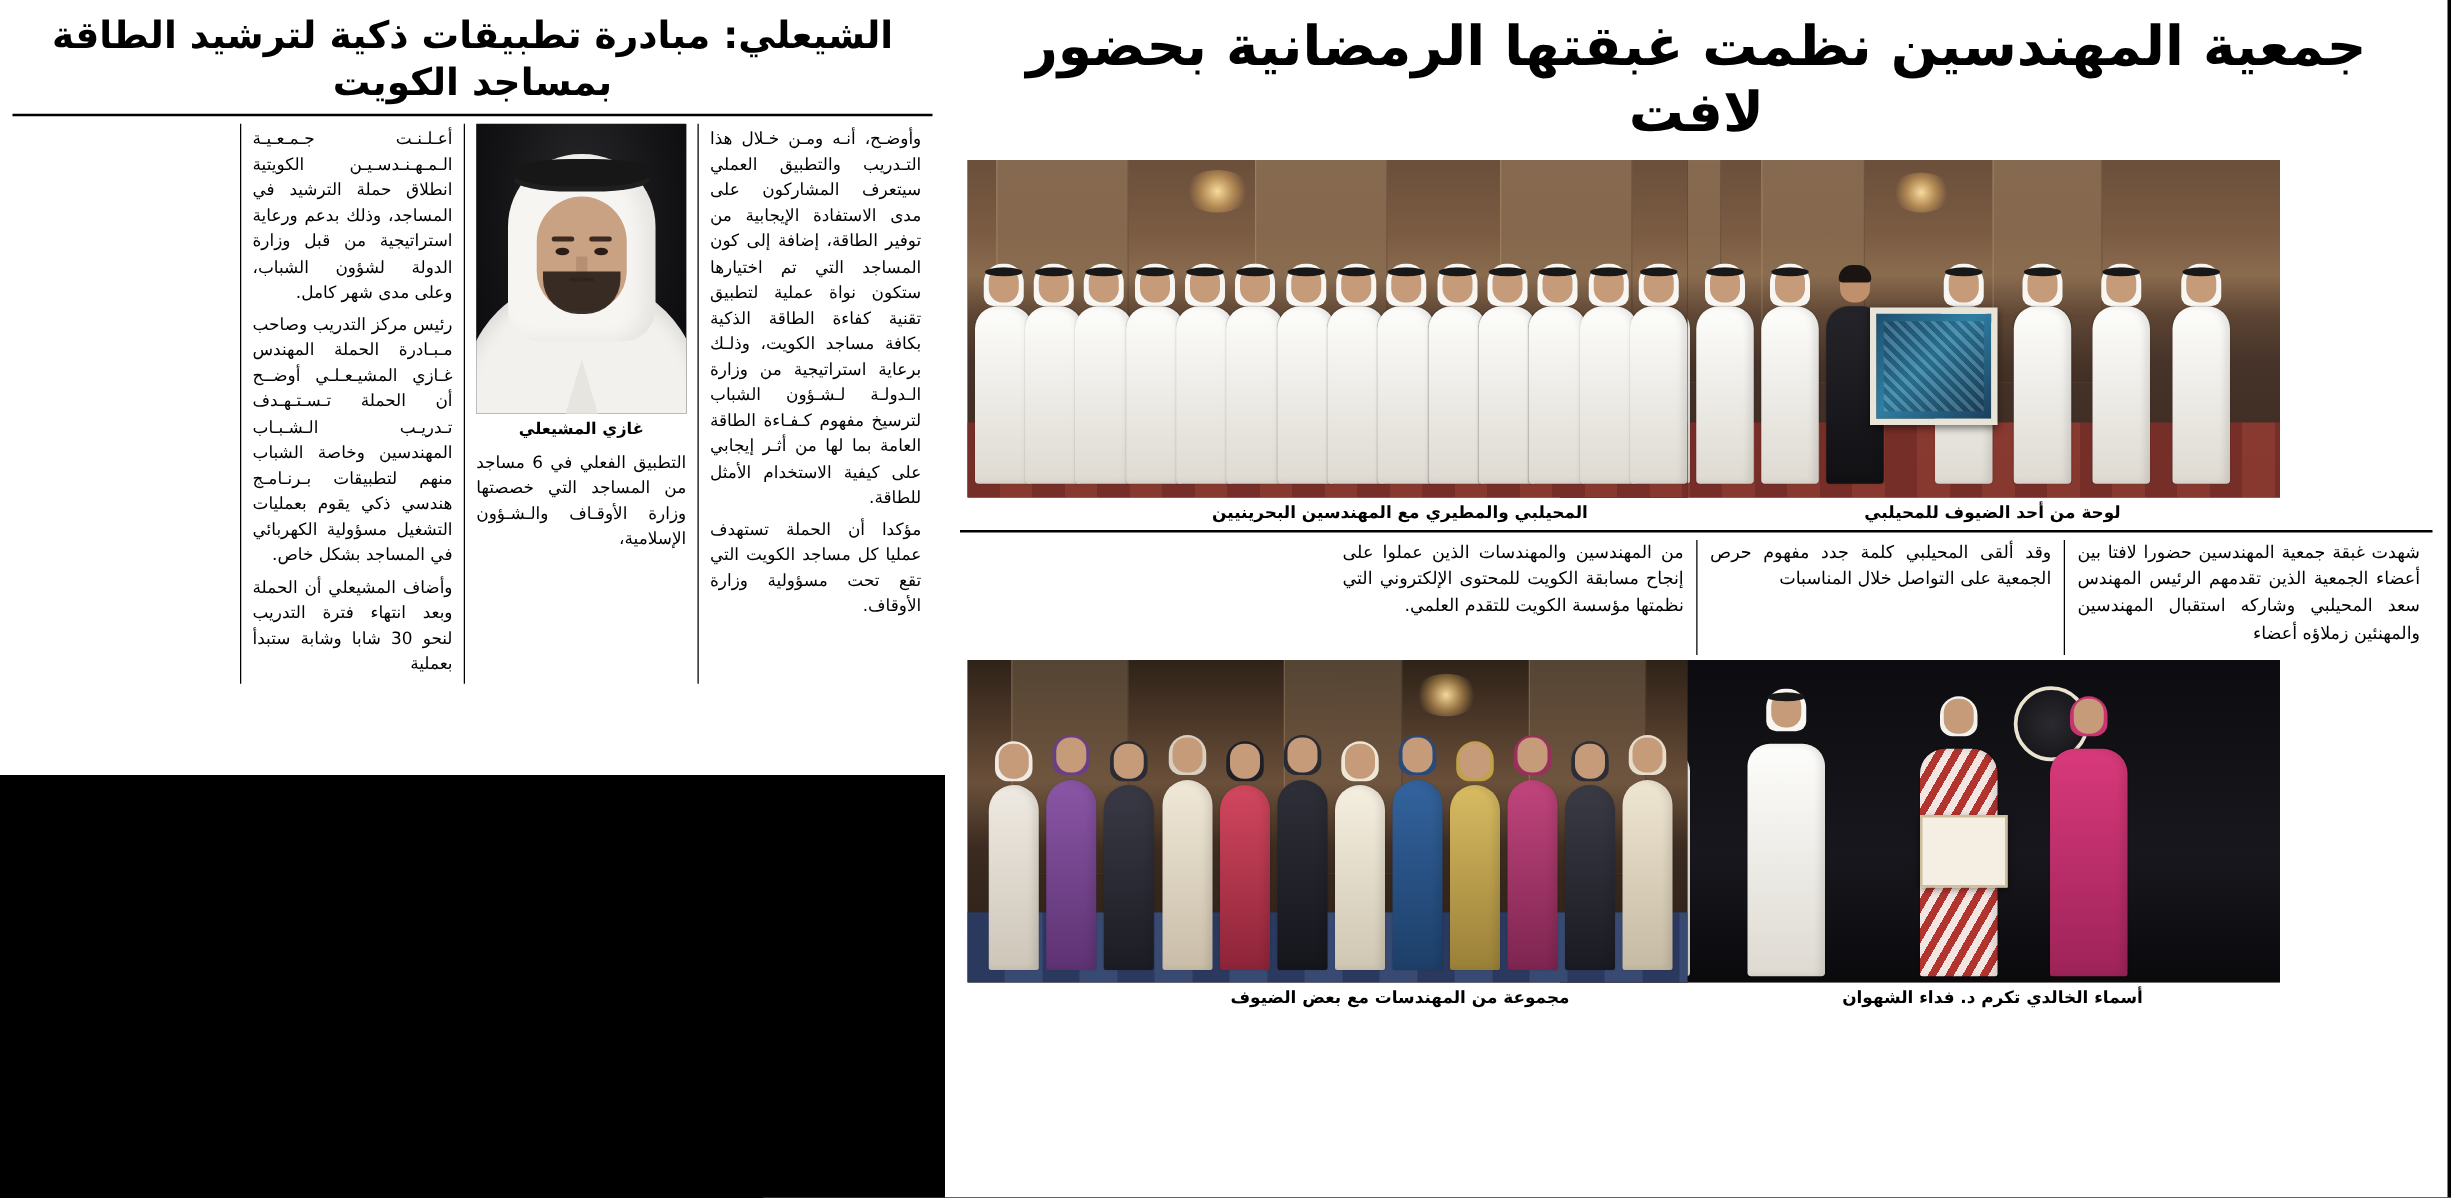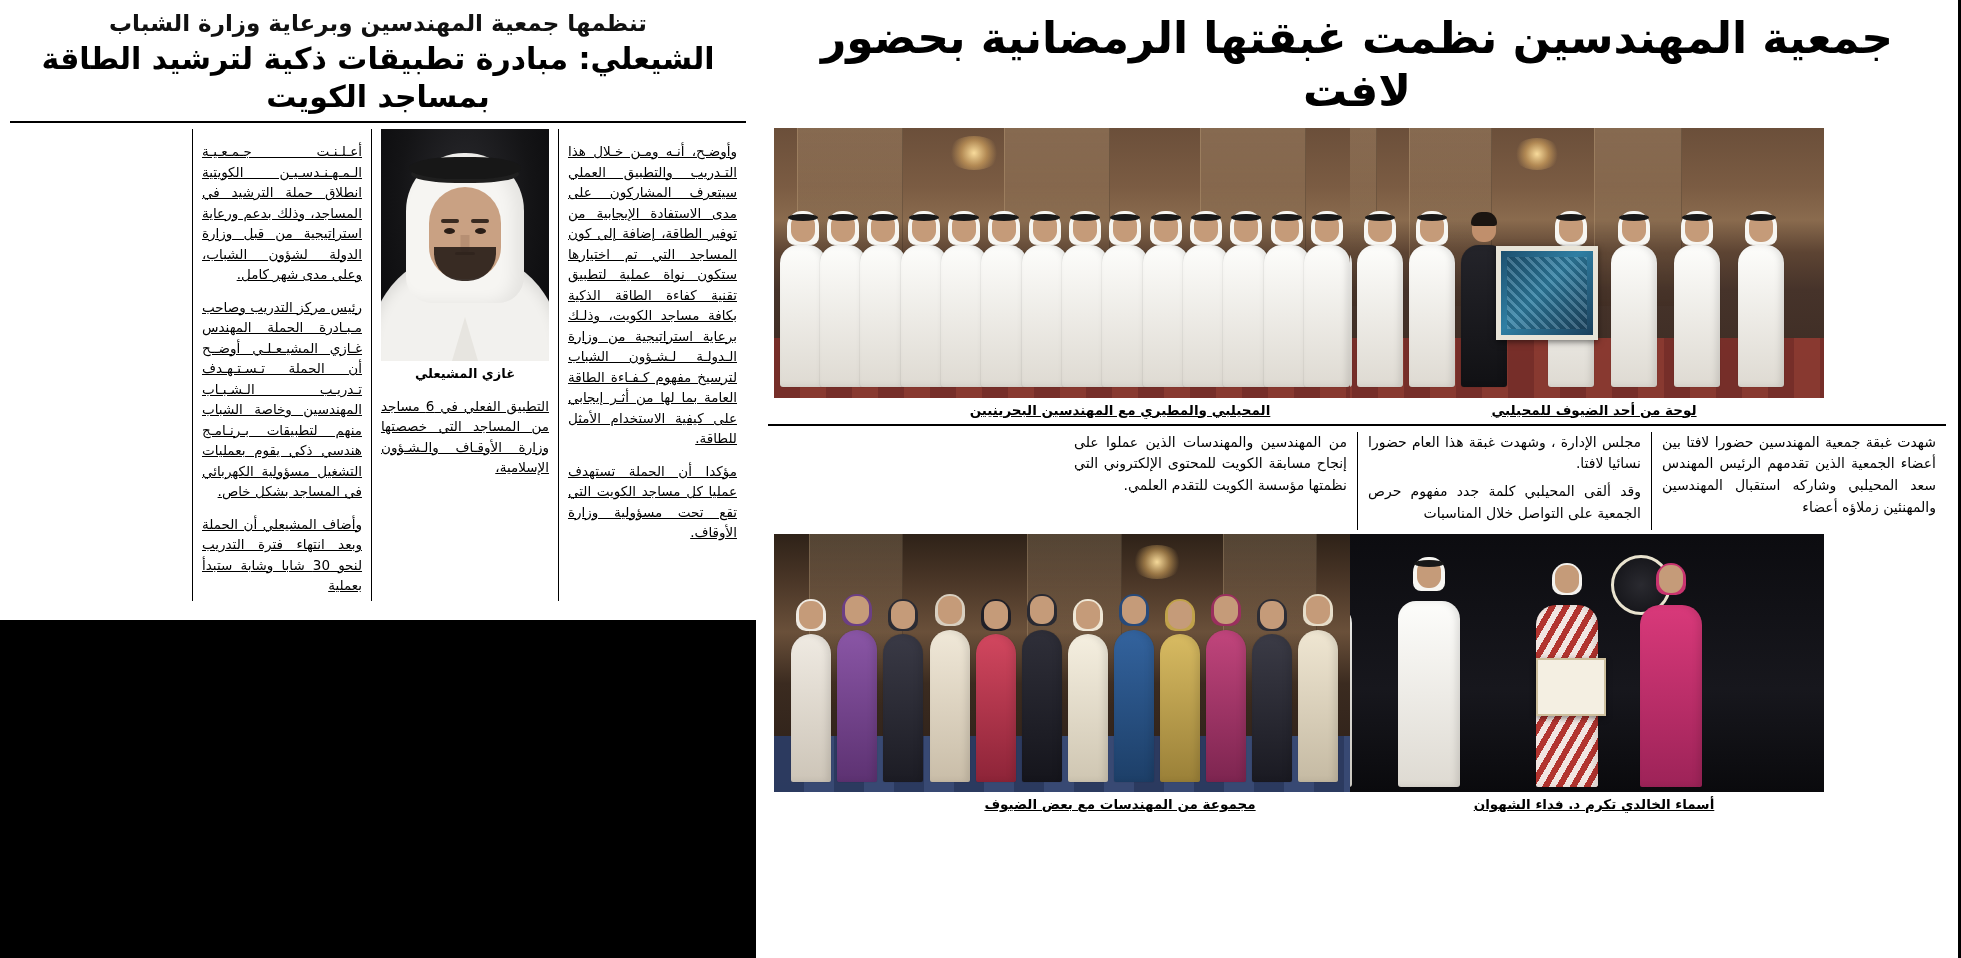--- a/index.html
+++ b/index.html
@@ -62,21 +62,21 @@
   }
   .la-col {
     box-sizing: border-box;
     padding: 0 9px;
     font-size: 13.5px;
     line-height: 1.52;
     color: #000000;
     text-align: justify;
     direction: rtl;
   }
-  .la-col p { margin: 12px 0 5px 0; text-decoration: underline; }
+  .la-col p { margin: 2px 0 5px 0; }
   .la-col.c1 { width: 188px; border-left: 1px solid #000; }
   .la-col.c2 { width: 186px; position: relative; }
   .la-col.c3 { width: 180px; border-right: 1px solid #000; border-left: 1px solid #000;}
   .la-col.c4 { width: 182px; }
 
   .portrait-wrap {
     width: 168px;
     margin: 0 auto 3px auto;
   }
   .portrait {
@@ -187,21 +187,21 @@
     line-height: 1.2;
     margin: 8px 0 10px 0;
     letter-spacing: -1px;
   }
   .photo-row {
     display: flex;
     direction: rtl;
     gap: 14px;
     justify-content: center;
   }
-  .photo-block { width: 460px; text-decoration: underline; }
+  .photo-block { width: 460px; }
   .photo {
     width: 576px;
     height: 270px;
     position: relative;
     overflow: hidden;
     background: #3a2a22;
   }
   .photo.tall { height: 258px; }
   .ph-caption {
     font-size: 13.5px;
@@ -336,21 +336,20 @@
     box-shadow: 0 2px 6px rgba(0,0,0,.45);
   }
 </style>
 </head>
 <body>
 
 <div class="page">
 
   <div class="left-article">
 
-    <div class="la-kicker">تنظمها جمعية المهندسين وبرعاية وزارة الشباب</div>
     <div class="la-headline">الشيعلي: مبادرة تطبيقات ذكية لترشيد الطاقة بمساجد الكويت</div>
     <div class="la-rule"></div>
 
     <div class="la-body">
 
       <div class="la-col c1">
         <p>وأوضـح، أنـه ومـن خـلال هذا التـدريب والتطبيق العملي سيتعرف المشاركون على مدى الاستفادة الإيجابية من توفير الطاقة، إضافة إلى كون المساجد التي تم اختيارها ستكون نواة عملية لتطبيق تقنية كفاءة الطاقة الذكية بكافة مساجد الكويت، وذلـك برعاية استراتيجية من وزارة الـدولـة لـشـؤون الشباب لترسيخ مفهوم كـفـاءة الطاقة العامة بما لها من أثـر إيجابي على كيفية الاستخدام الأمثل للطاقة.</p>
         <p>مؤكدا أن الحملة تستهدف عمليا كل مساجد الكويت التي تقع تحت مسؤولية وزارة الأوقاف.</p>
       </div>
 
@@ -558,21 +557,20 @@
       </div>
     </div>
 
     <div class="ra-rule"></div>
 
     <div class="ra-text">
       <div class="ra-col">
         <p>شهدت غبقة جمعية المهندسين حضورا لافتا بين أعضاء الجمعية الذين تقدمهم الرئيس المهندس سعد المحيلبي وشاركه استقبال المهندسين والمهنئين زملاؤه أعضاء</p>
       </div>
       <div class="ra-col">
-        <p>مجلس الإدارة ، وشهدت غبقة هذا العام حضورا نسائيا لافتا.</p>
         <p>وقد ألقى المحيلبي كلمة جدد مفهوم حرص الجمعية على التواصل خلال المناسبات</p>
       </div>
       <div class="ra-col">
         <p>من المهندسين والمهندسات الذين عملوا على إنجاح مسابقة الكويت للمحتوى الإلكتروني التي نظمتها مؤسسة الكويت للتقدم العلمي.</p>
       </div>
     </div>
 
     <div class="photo-row">
 
       <div class="photo-block">

